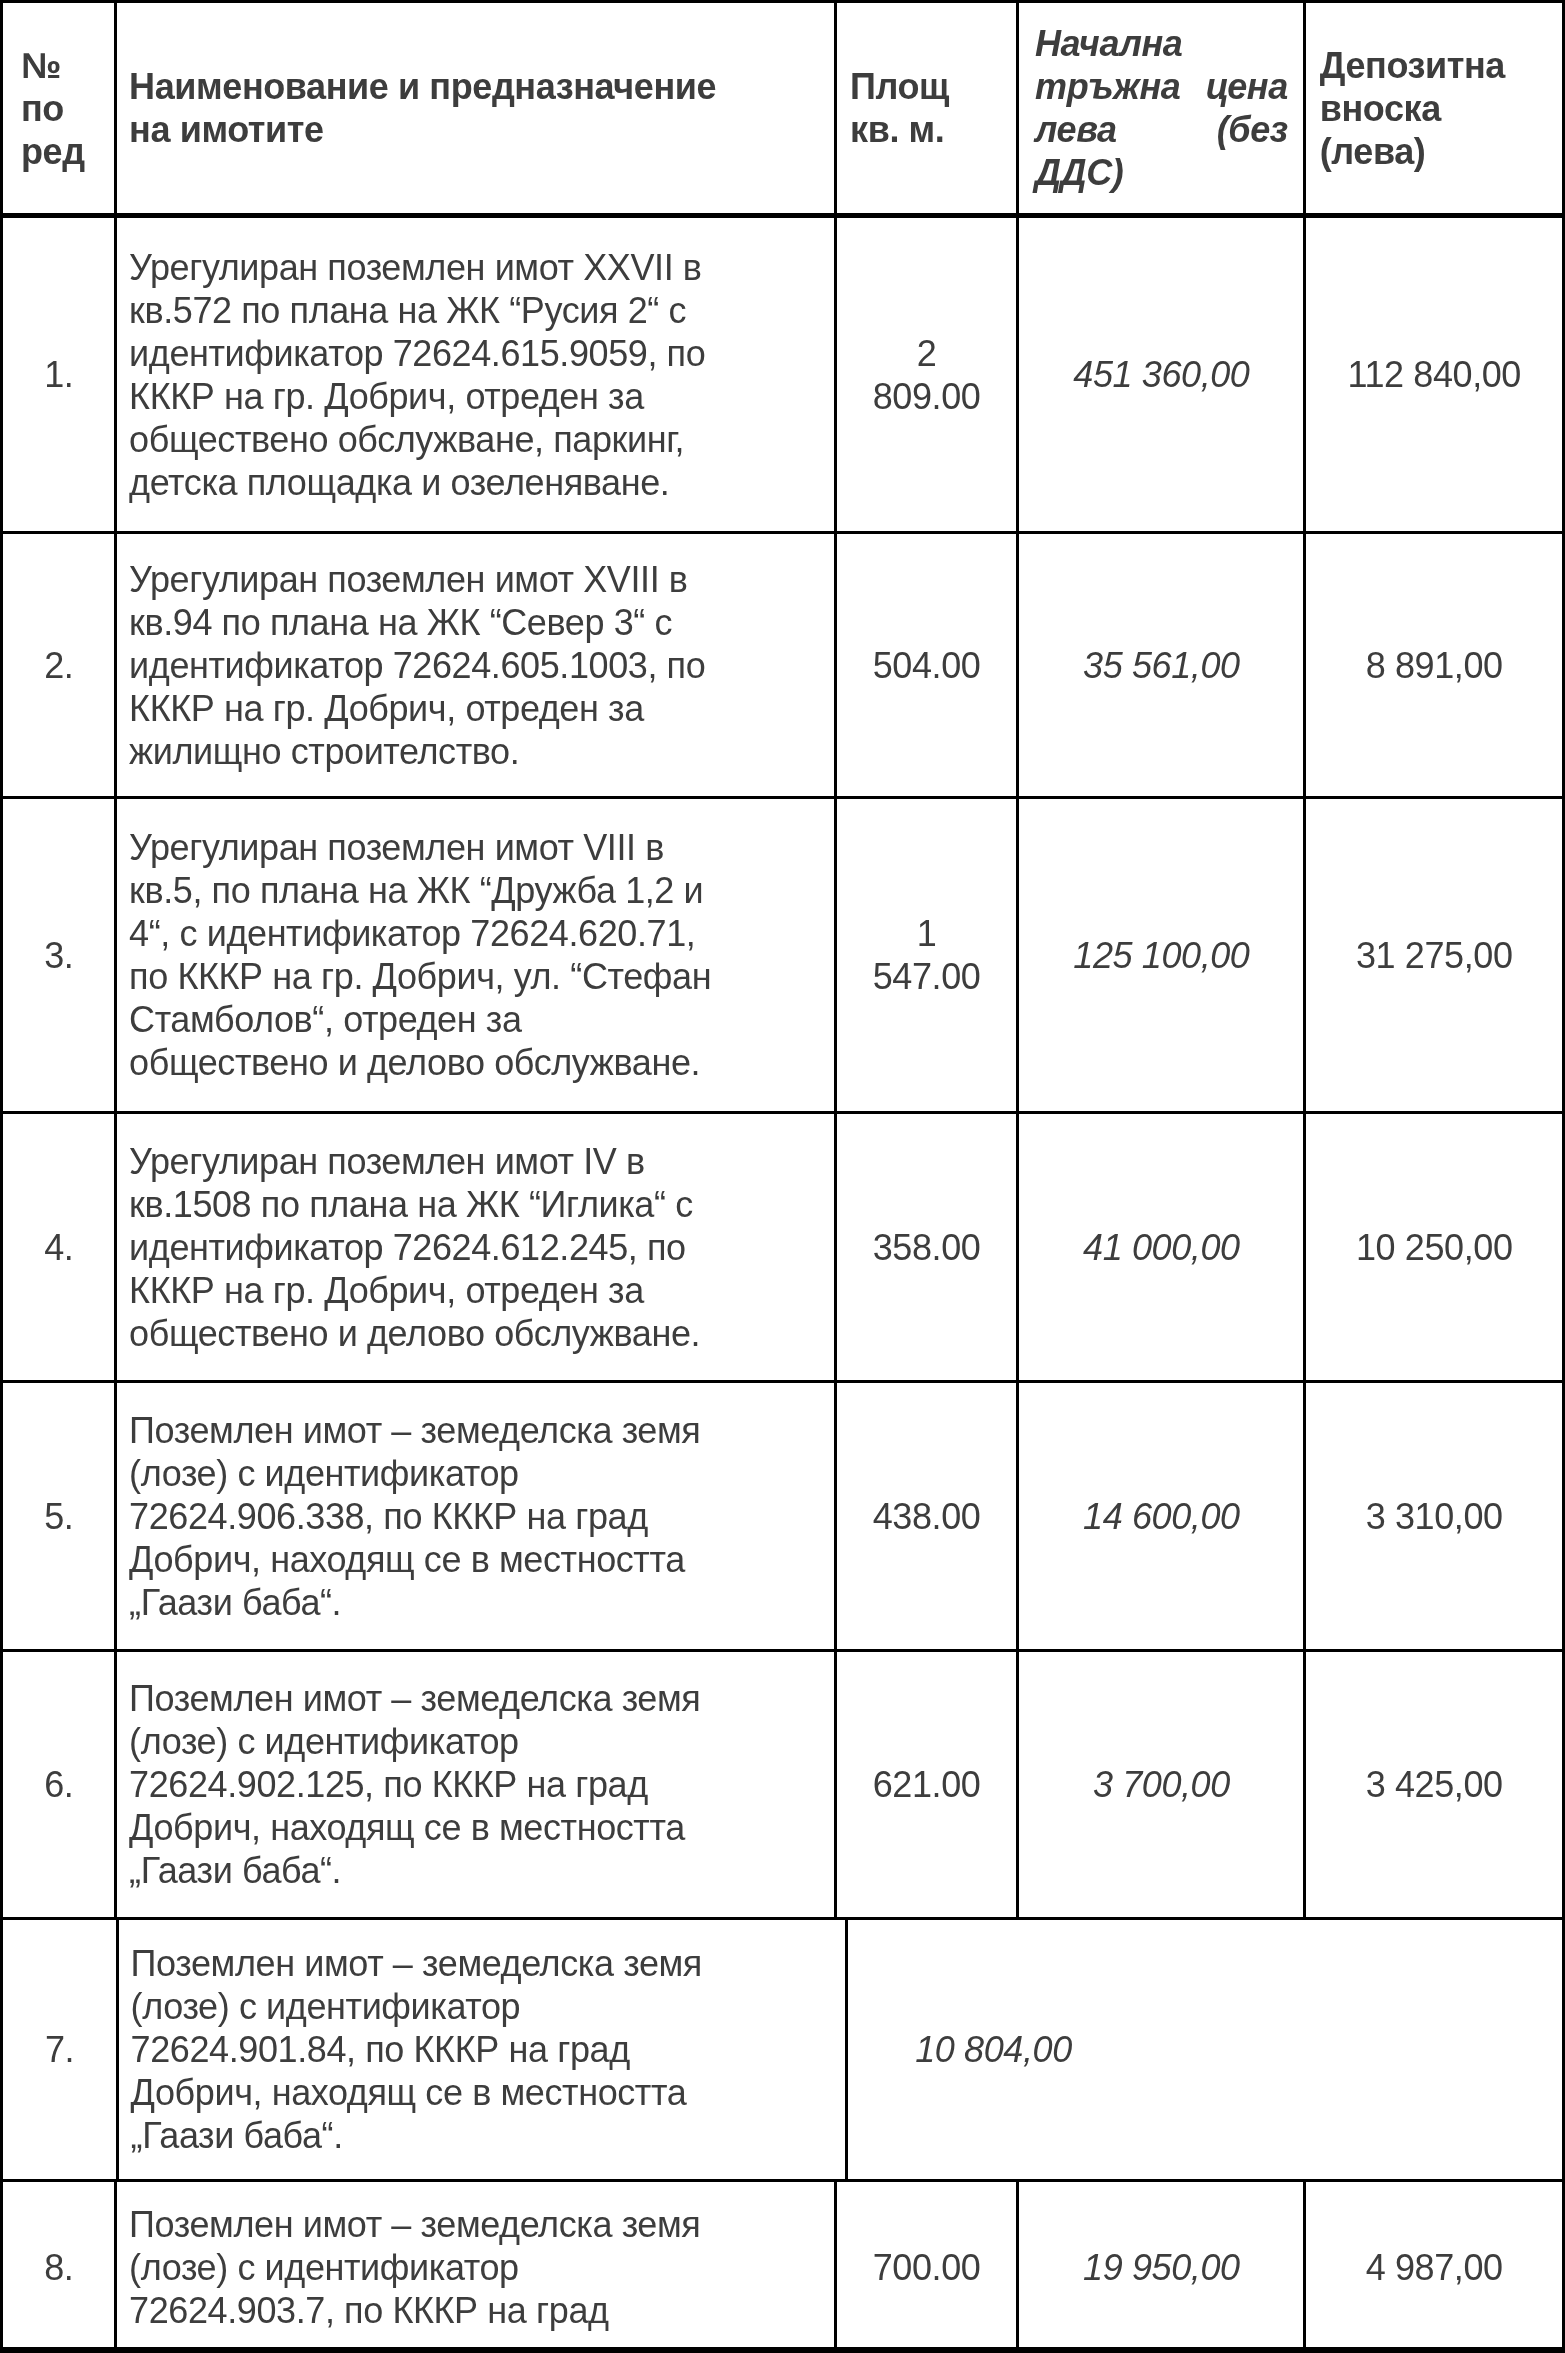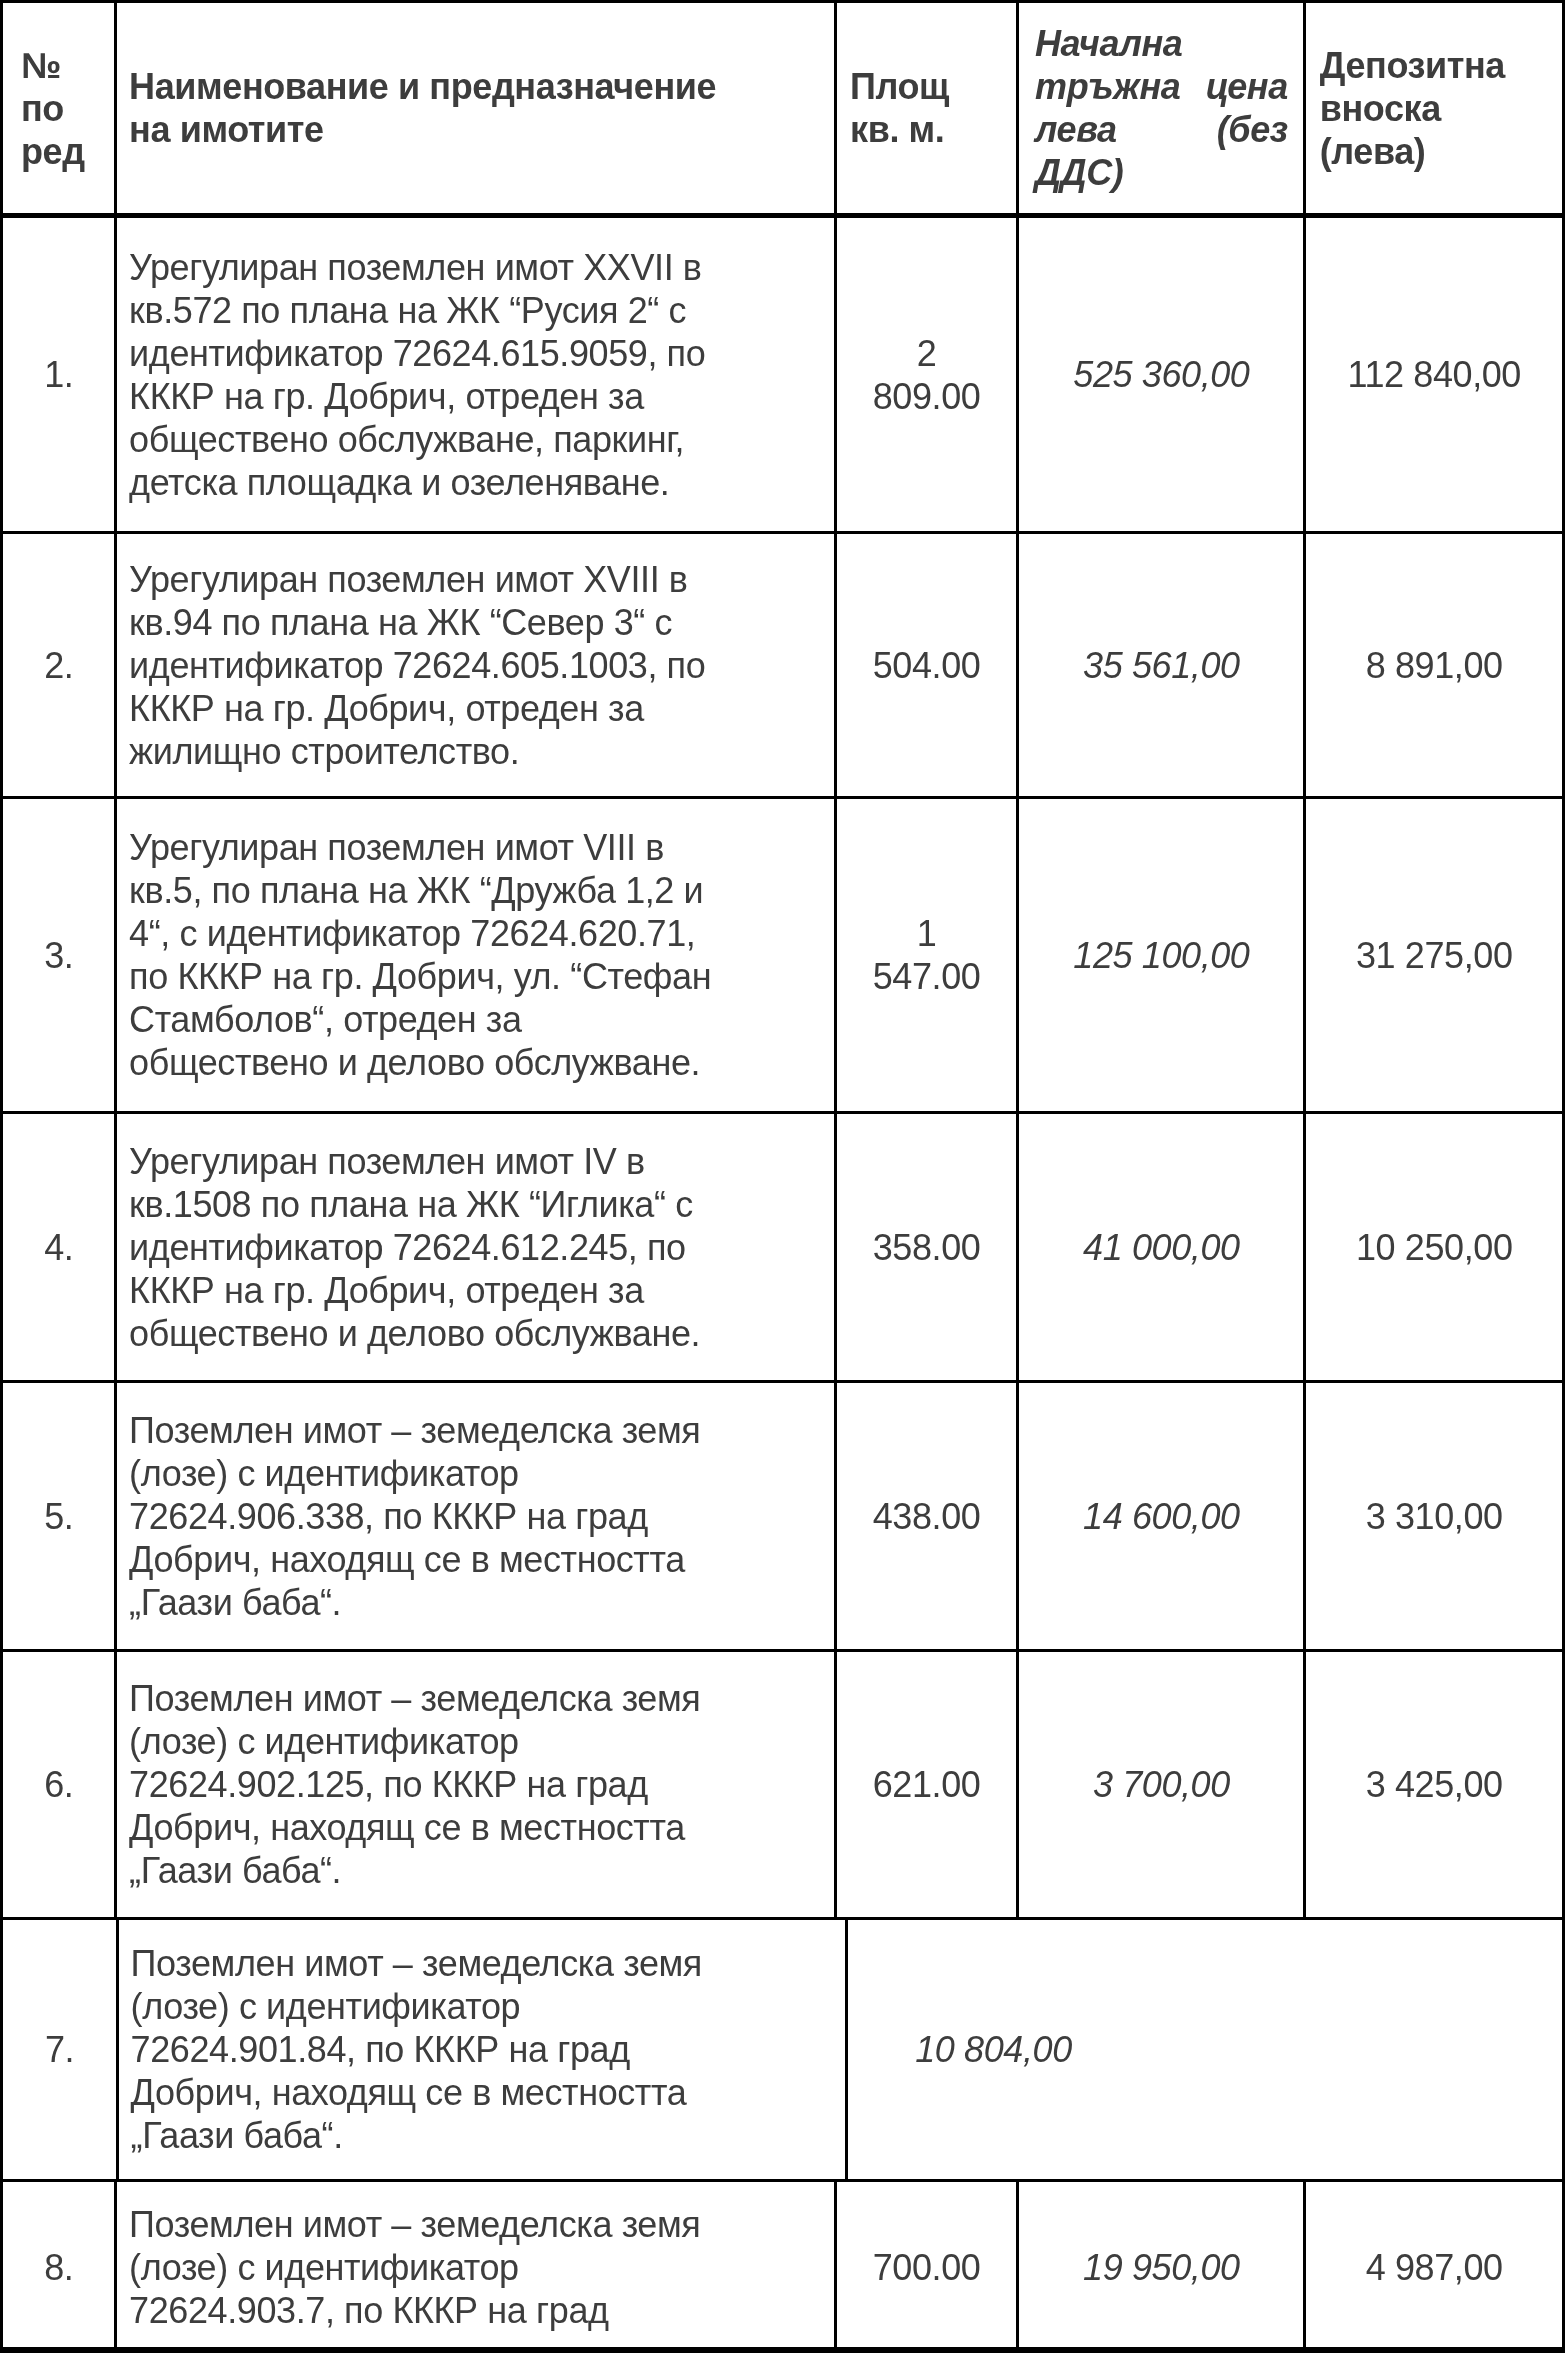--- a/index.html
+++ b/index.html
@@ -112,21 +112,21 @@
 идентификатор 72624.615.9059, по
 КККР на гр. Добрич, отреден за
 обществено обслужване, паркинг,
 детска площадка и озеленяване.</span>
         </div>
       <div class="cell c3">
           <span class="txt t-center pad-num">2
 809.00</span>
         </div>
       <div class="cell c4">
-          <span class="txt t-center pad-num">525 360,00</span>
+          <span class="txt t-center pad-num">451 360,00</span>
         </div>
       <div class="cell c5">
           <span class="txt t-center pad-num">112 840,00</span>
         </div>
     </div>
 
     <div class="row" style="height:265px">
       <div class="cell c1">
           <span class="txt t-center pad-num">2.</span>
         </div>

